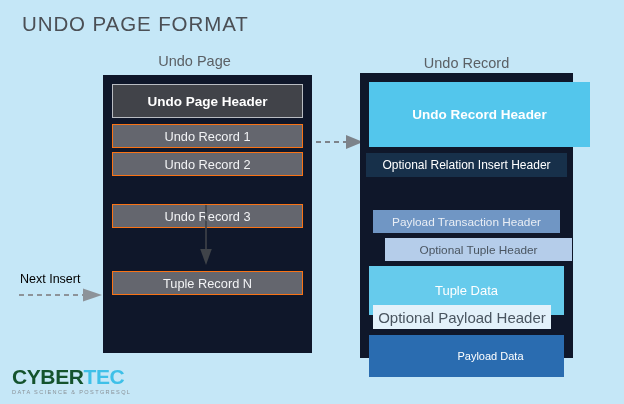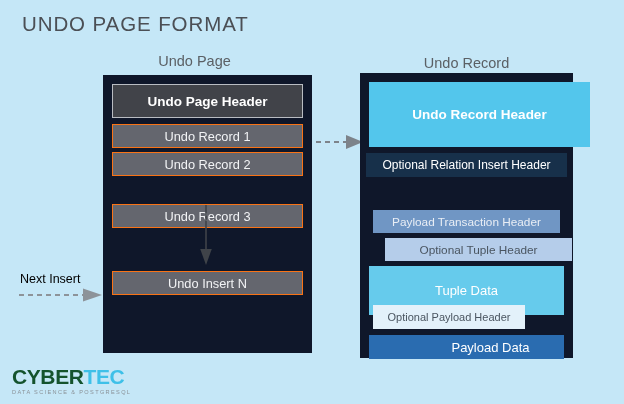--- a/index.html
+++ b/index.html
@@ -131,30 +131,30 @@
     font-size: 11.8px;
     margin-left: 12px;
   }
   #tuple-data {
     left: 9px; top: 193px; width: 195px; height: 49px;
     background: #66cbec;
     color: #ffffff;
     font-size: 13px;
   }
   #opt-payload-header {
-    left: 13px; top: 232px; width: 152px; height: 24px;
+    left: 13px; top: 232px; width: 178px; height: 24px;
     background: #e3f1fa;
     color: #4a5560;
+    font-size: 15px;
+  }
+  #payload-data {
+    left: 9px; top: 262px; width: 195px; height: 42px;
+    background: #2a6cb0;
+    color: #ffffff;
     font-size: 11px;
-  }
-  #payload-data {
-    left: 9px; top: 262px; width: 195px; height: 24px;
-    background: #2a6cb0;
-    color: #ffffff;
-    font-size: 13px;
     padding-left: 48px;
   }
 
   
   #connector-arrow {
     position: absolute;
     left: 316px;
     top: 132px;
     width: 48px;
     height: 20px;
@@ -215,21 +215,21 @@
 
     <div id="undo-record-1" class="row lrow urec">Undo Record 1</div>
     <div id="undo-record-2" class="row lrow urec">Undo Record 2</div>
     <div id="undo-record-3" class="row lrow urec">Undo Record 3</div>
 
     <svg id="flow-arrow" viewBox="0 0 16 62">
       <line x1="8" y1="0" x2="8" y2="46" stroke="#3f4349" stroke-width="1.6"></line>
       <polygon points="8,60 2.2,44 13.8,44" fill="#3f4349"></polygon>
     </svg>
 
-    <div id="undo-record-n" class="row lrow urec">Undo Insert N</div>
+    <div id="undo-record-n" class="row lrow urec">Tuple Record N</div>
   </div>
 
   <svg id="connector-arrow" viewBox="0 0 48 20">
     <line x1="0" y1="10" x2="32" y2="10" stroke="#7d838a" stroke-width="2.2" stroke-dasharray="5,4" stroke-linecap="butt"></line>
     <polygon points="47,10 30,3 30,17" fill="#7d838a"></polygon>
   </svg>
 
   <div id="caption-undo-record" class="col-caption">Undo Record</div>
 
   <div id="undo-record-card" class="card">

